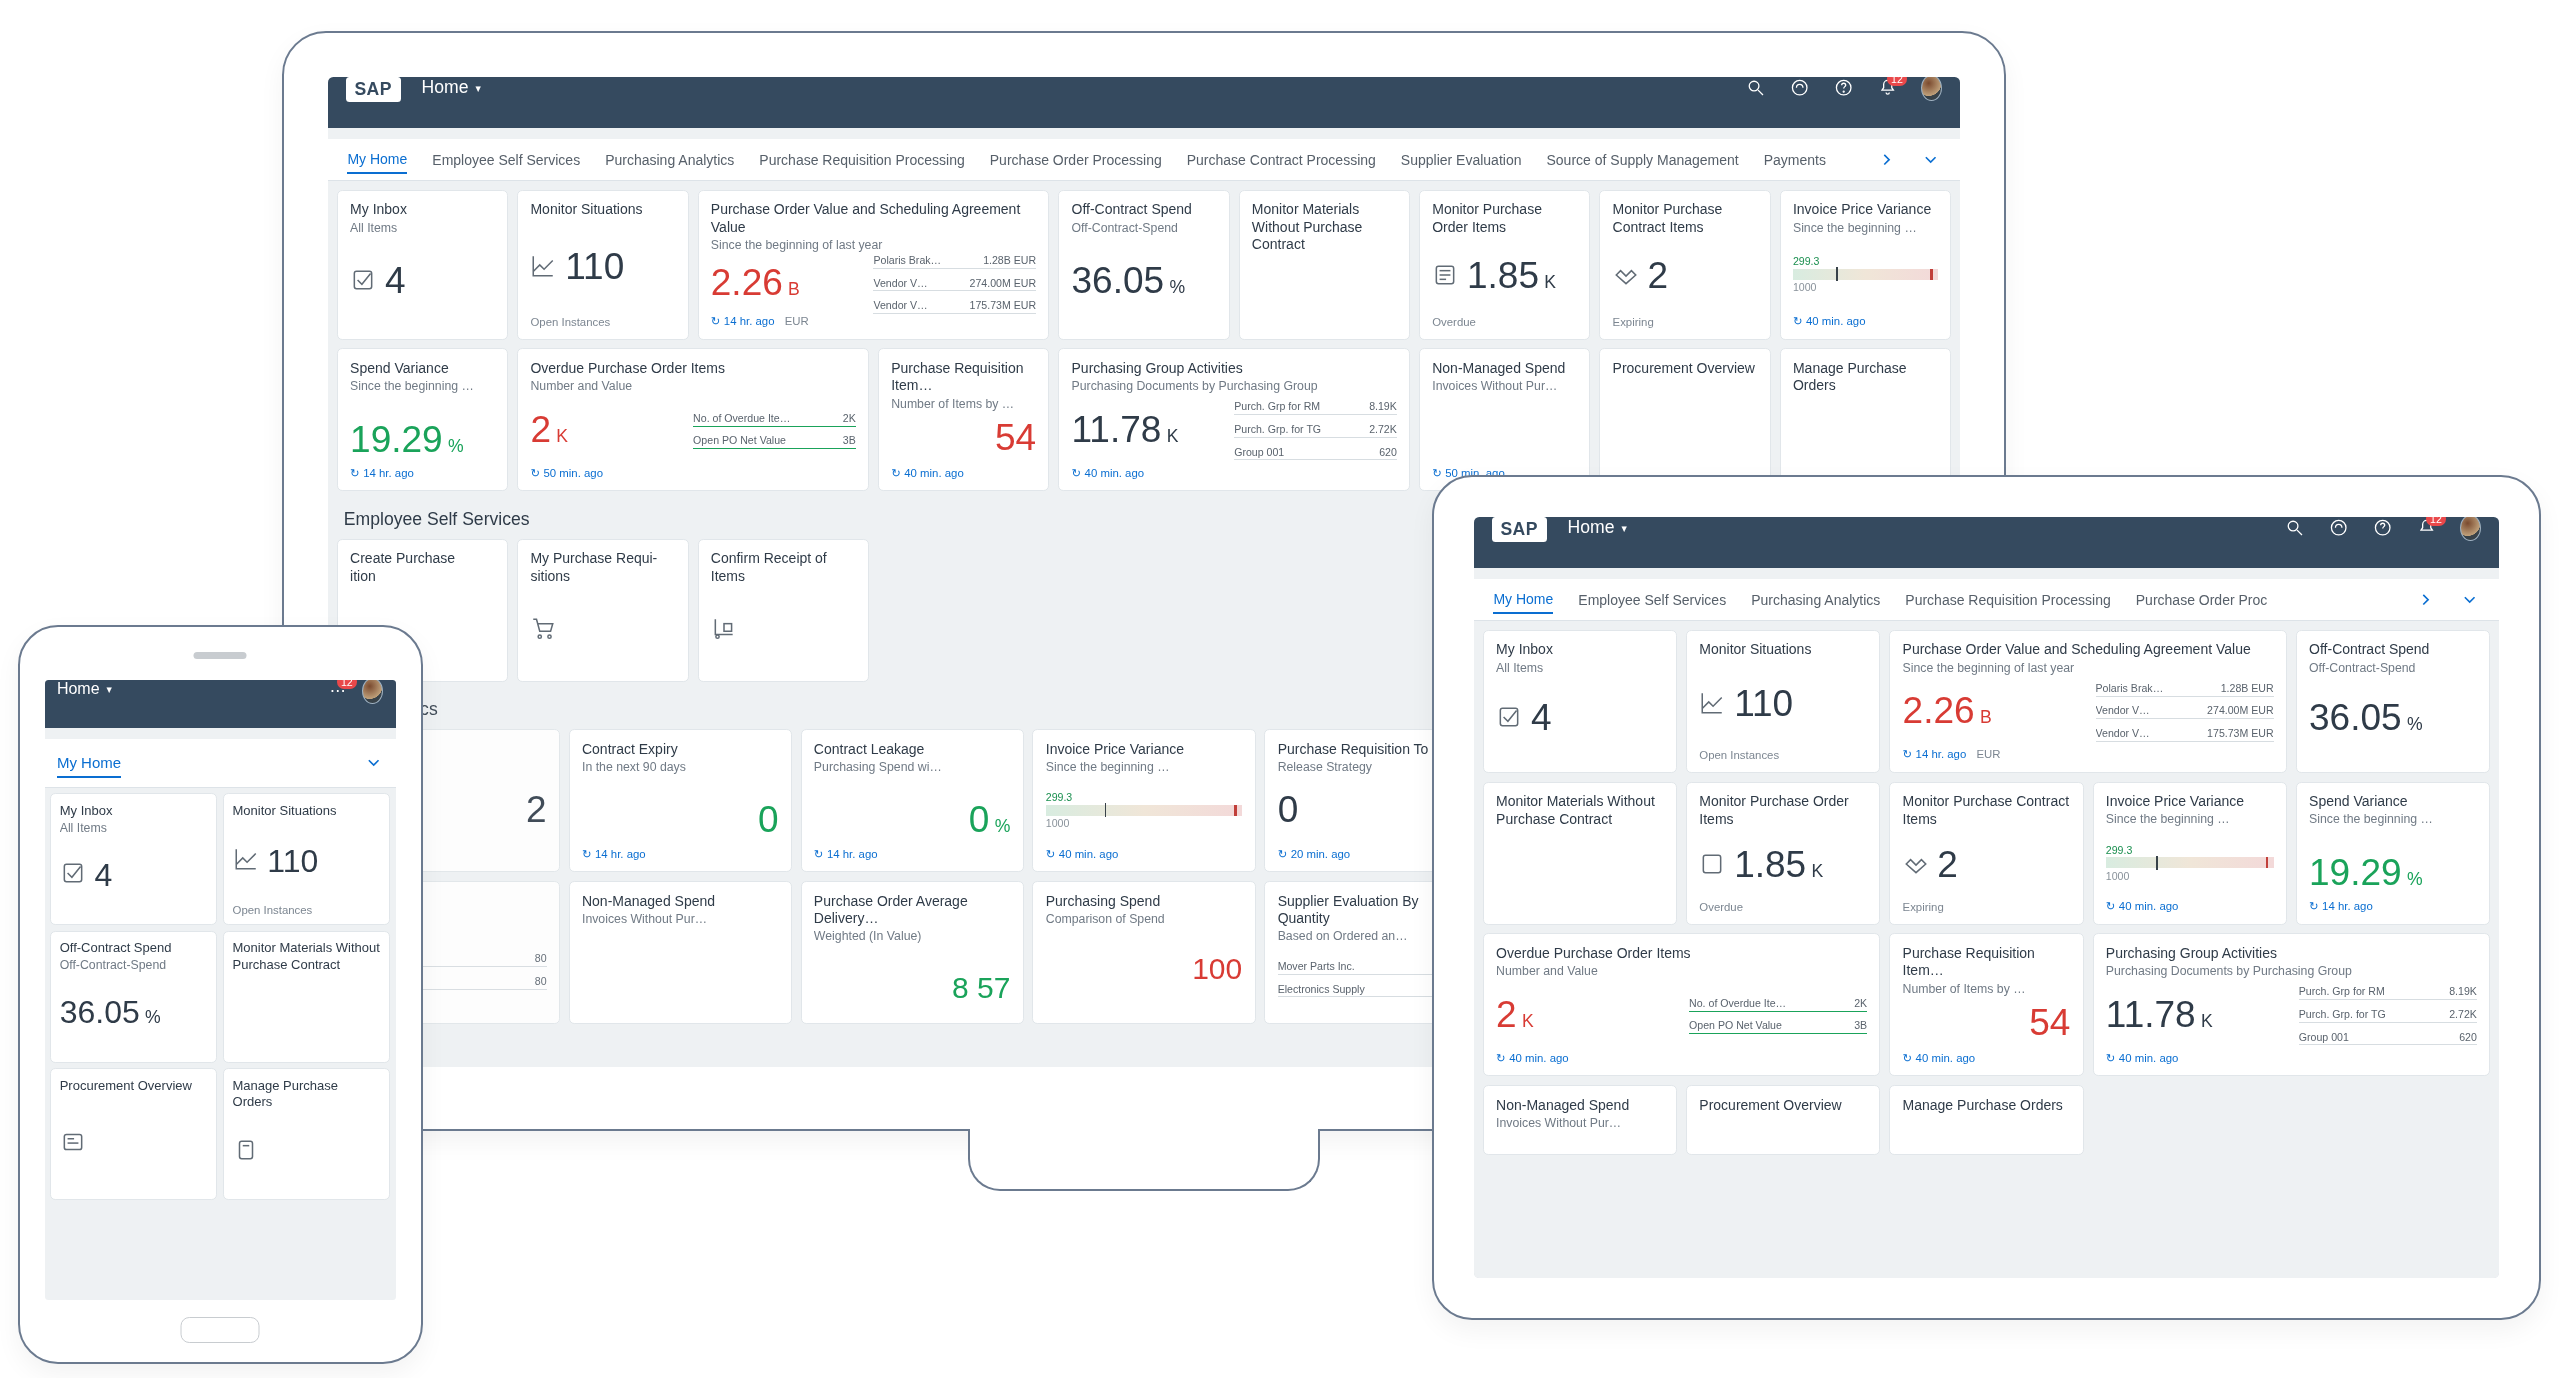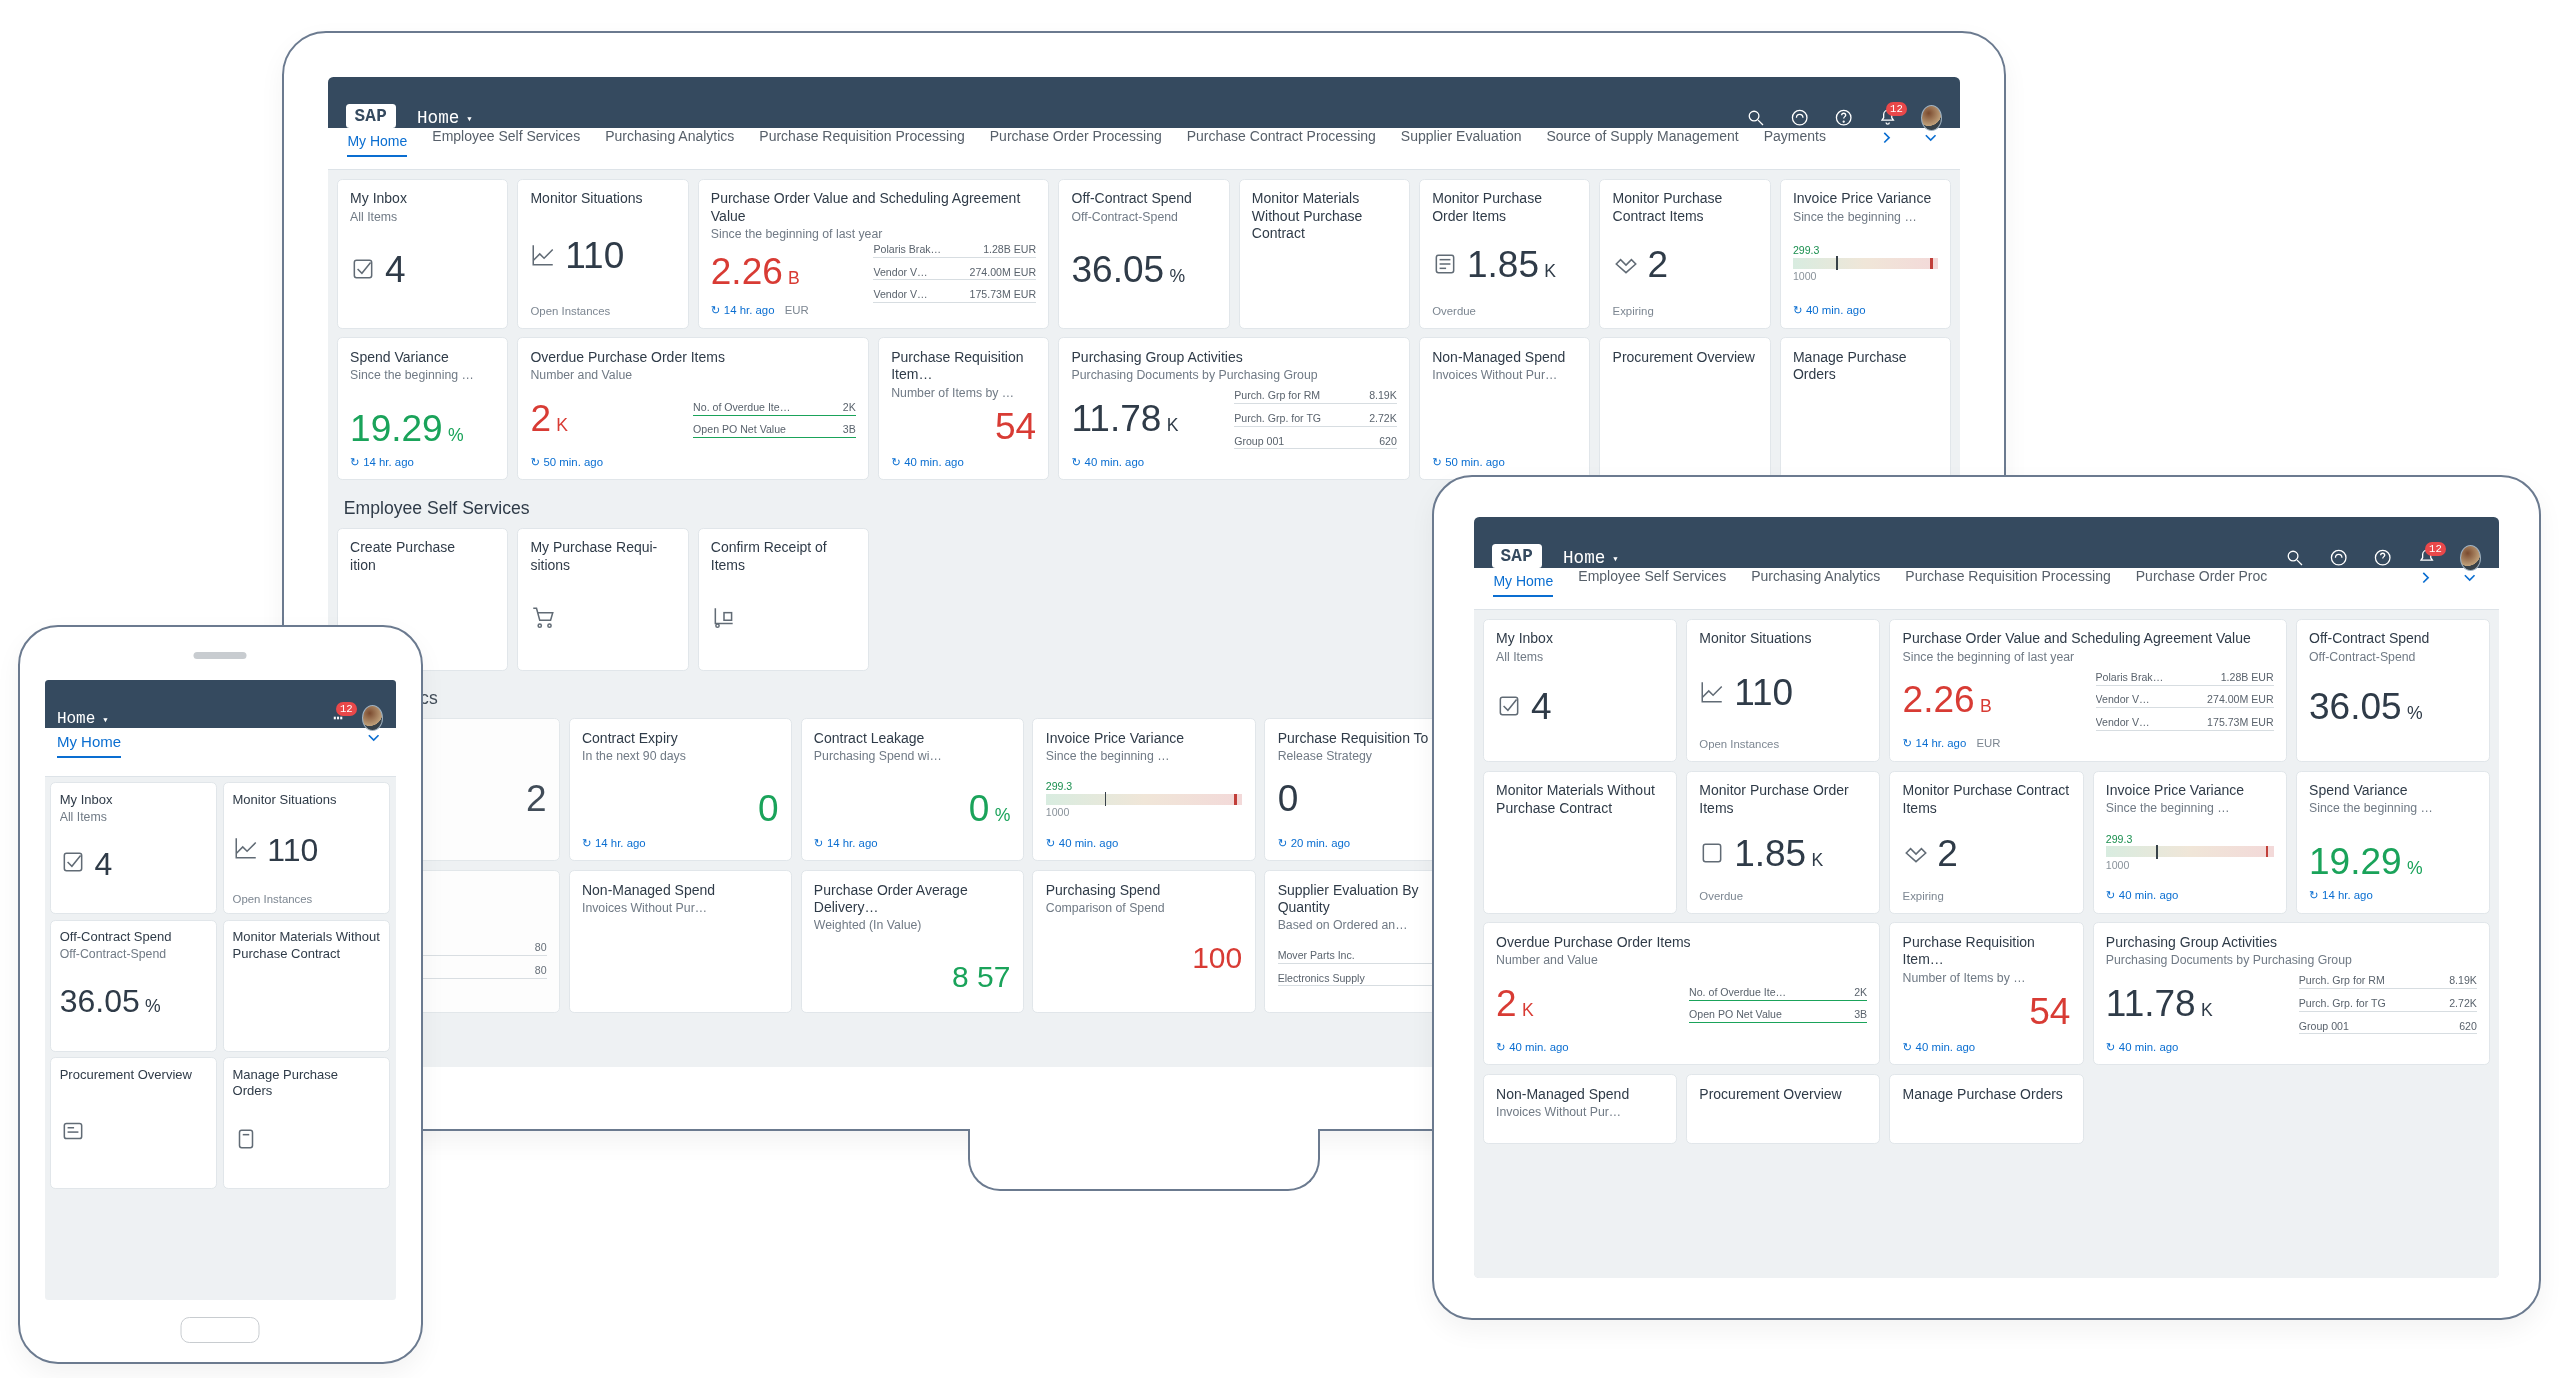--- a/index.html
+++ b/index.html
@@ -67,23 +67,22 @@
   .phone .homebtn {
     position: absolute; bottom: 19.4px; left: 50%; transform: translateX(-50%);
     width: 79px; height: 26px; border-radius: 8.8px;
     border: 1.8px solid #c8ccd0;
   }
 
   
   .app { display: flex; flex-direction: column; width: 100%; height: 100%; background: #eef1f3; }
   .header {
     height: 51px; background: #354a5f;
-    display: flex; align-items: flex-end; padding: 0 17.6px; color: #fff;
+    display: flex; align-items: flex-start; padding: 0 17.6px; color: #fff;
     flex-shrink: 0;
-    font-family: Liberation Mono, monospace;
   }
   .header .logo {
     font-weight: 800; font-size: 17.6px; letter-spacing: 0.4px;
     background: #fff; color: #354a5f; padding: 1.8px 8.8px; border-radius: 3.5px;
     margin-right: 21px;
   }
   .header .pagetitle { display: flex; align-items: center; gap: 7px; font-size: 17.6px; cursor: pointer; }
   .header .pagetitle .caret { font-size: 10.6px; }
   .header .spacer { flex: 1; }
   .header .icons { display: flex; align-items: center; gap: 23px; }
@@ -100,25 +99,26 @@
     border: 0.9px solid #9fb1c0;
   }
 
   
   .phone .header { height: 48px; padding: 0 12.3px; }
   .phone .header .pagetitle { font-size: 16px; }
   .phone .header .icons { gap: 14px; }
 
   
   .tabbar {
-    display: flex; align-items: flex-start; gap: 25px;
+    display: flex; align-items: center; gap: 25px;
     padding: 0 19.4px; height: 42px; background: #fff;
     border-bottom: 0.9px solid #dde3e8;
     overflow: hidden;
     flex-shrink: 0;
+    margin-top: 11px;
   }
   .tabbar .tab { font-size: 14px; color: #57606a; white-space: nowrap; cursor: pointer; }
   .tabbar .tab.active { color: #0a6ed1; border-bottom: 2.6px solid #0a6ed1; padding-bottom: 5.3px; margin-top: 5.3px; }
   .tabbar .spacer { flex: 1; }
   .tabbar .navicon { width: 19.4px; height: 19.4px; color: #0a6ed1; cursor: pointer; }
   .tabbar .navicon svg { width: 100%; height: 100%; stroke: currentColor; fill: none; stroke-width: 2; }
 
   .phone .tabbar { height: 49px; padding: 0 12.3px; }
   .phone .tabbar .tab { font-size: 15px; }
   .phone .tabbar .navicon { margin-left: auto; }

